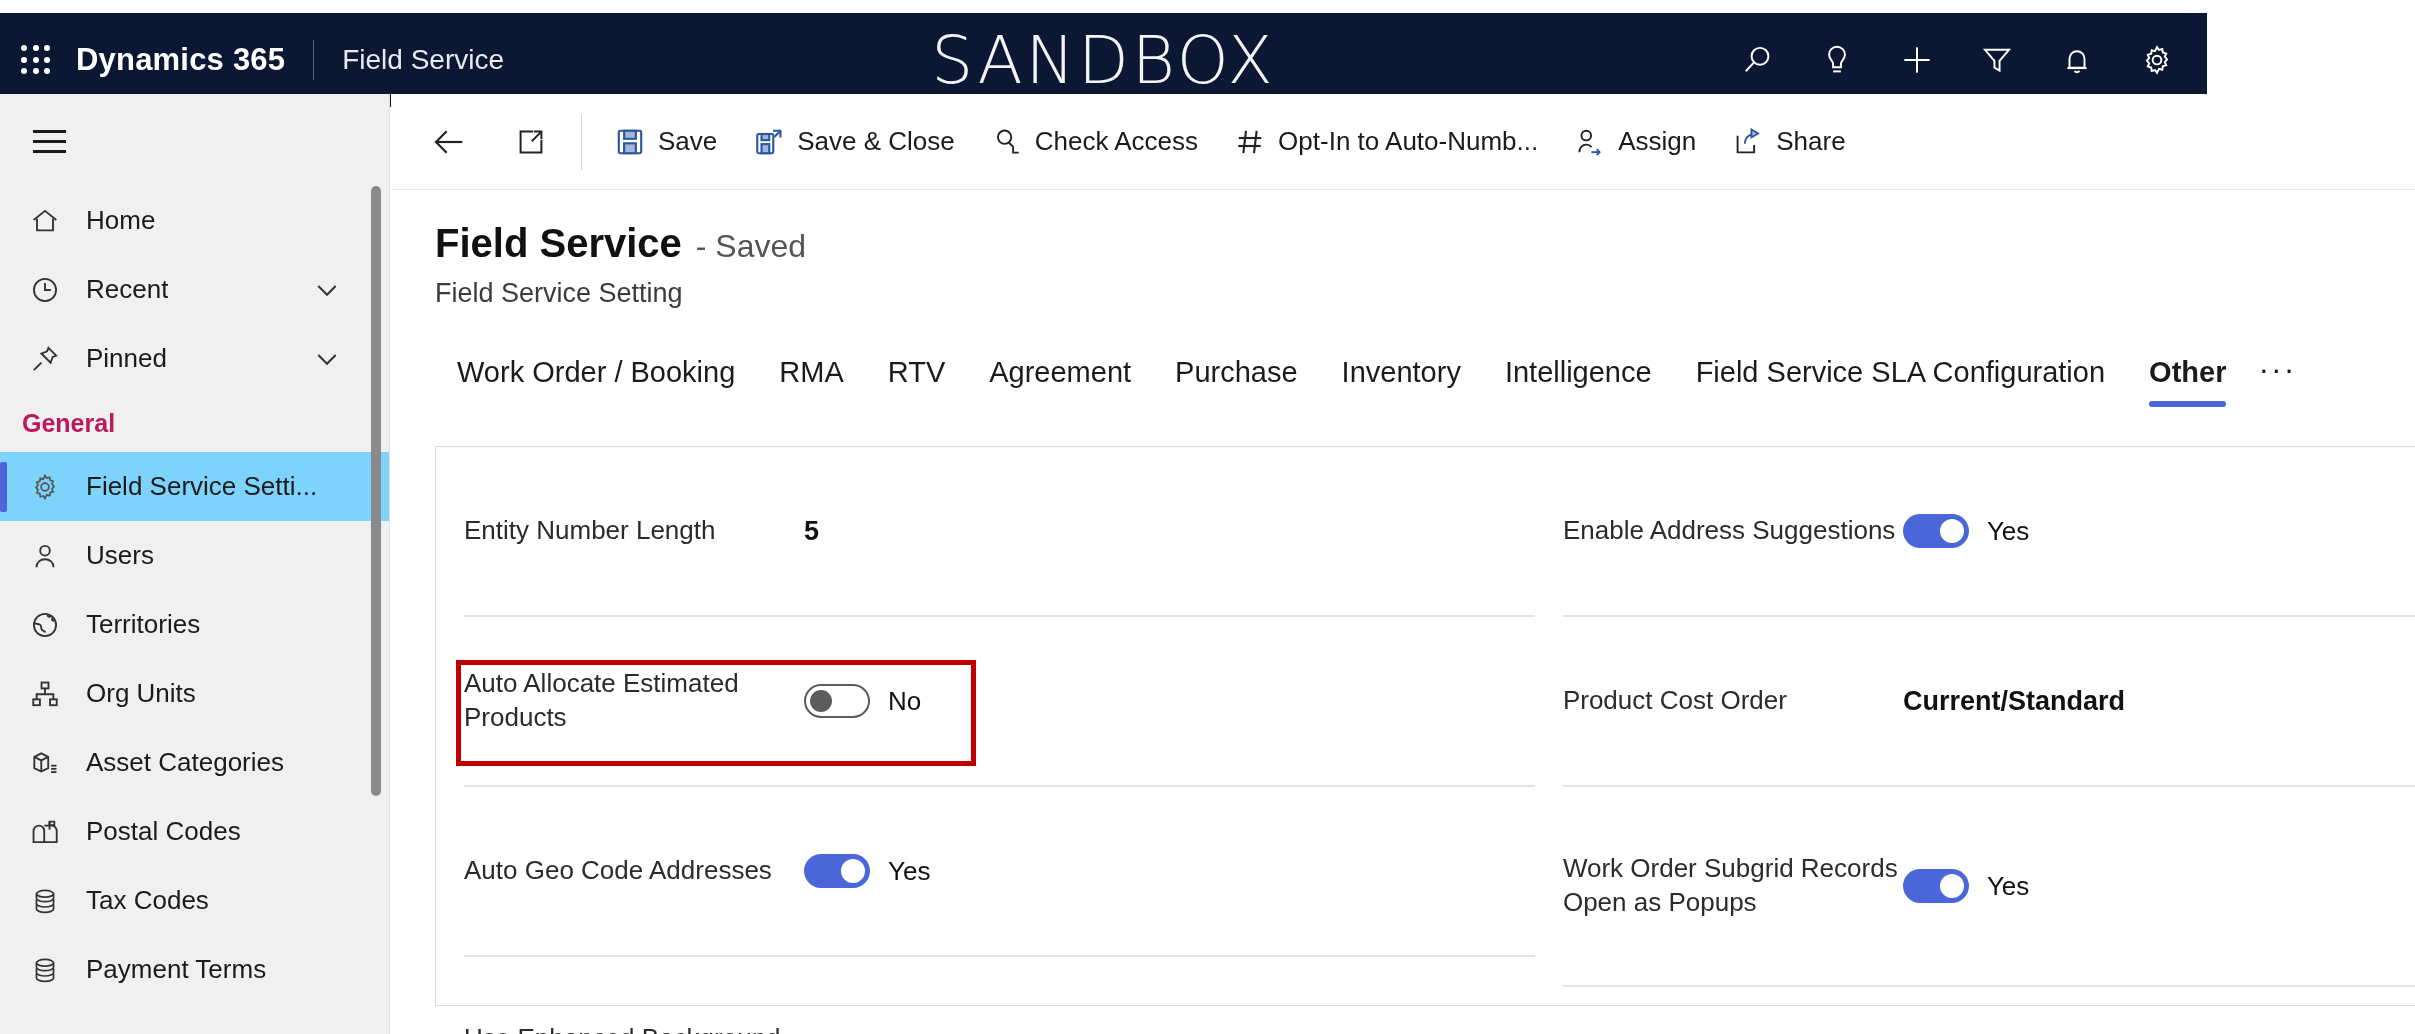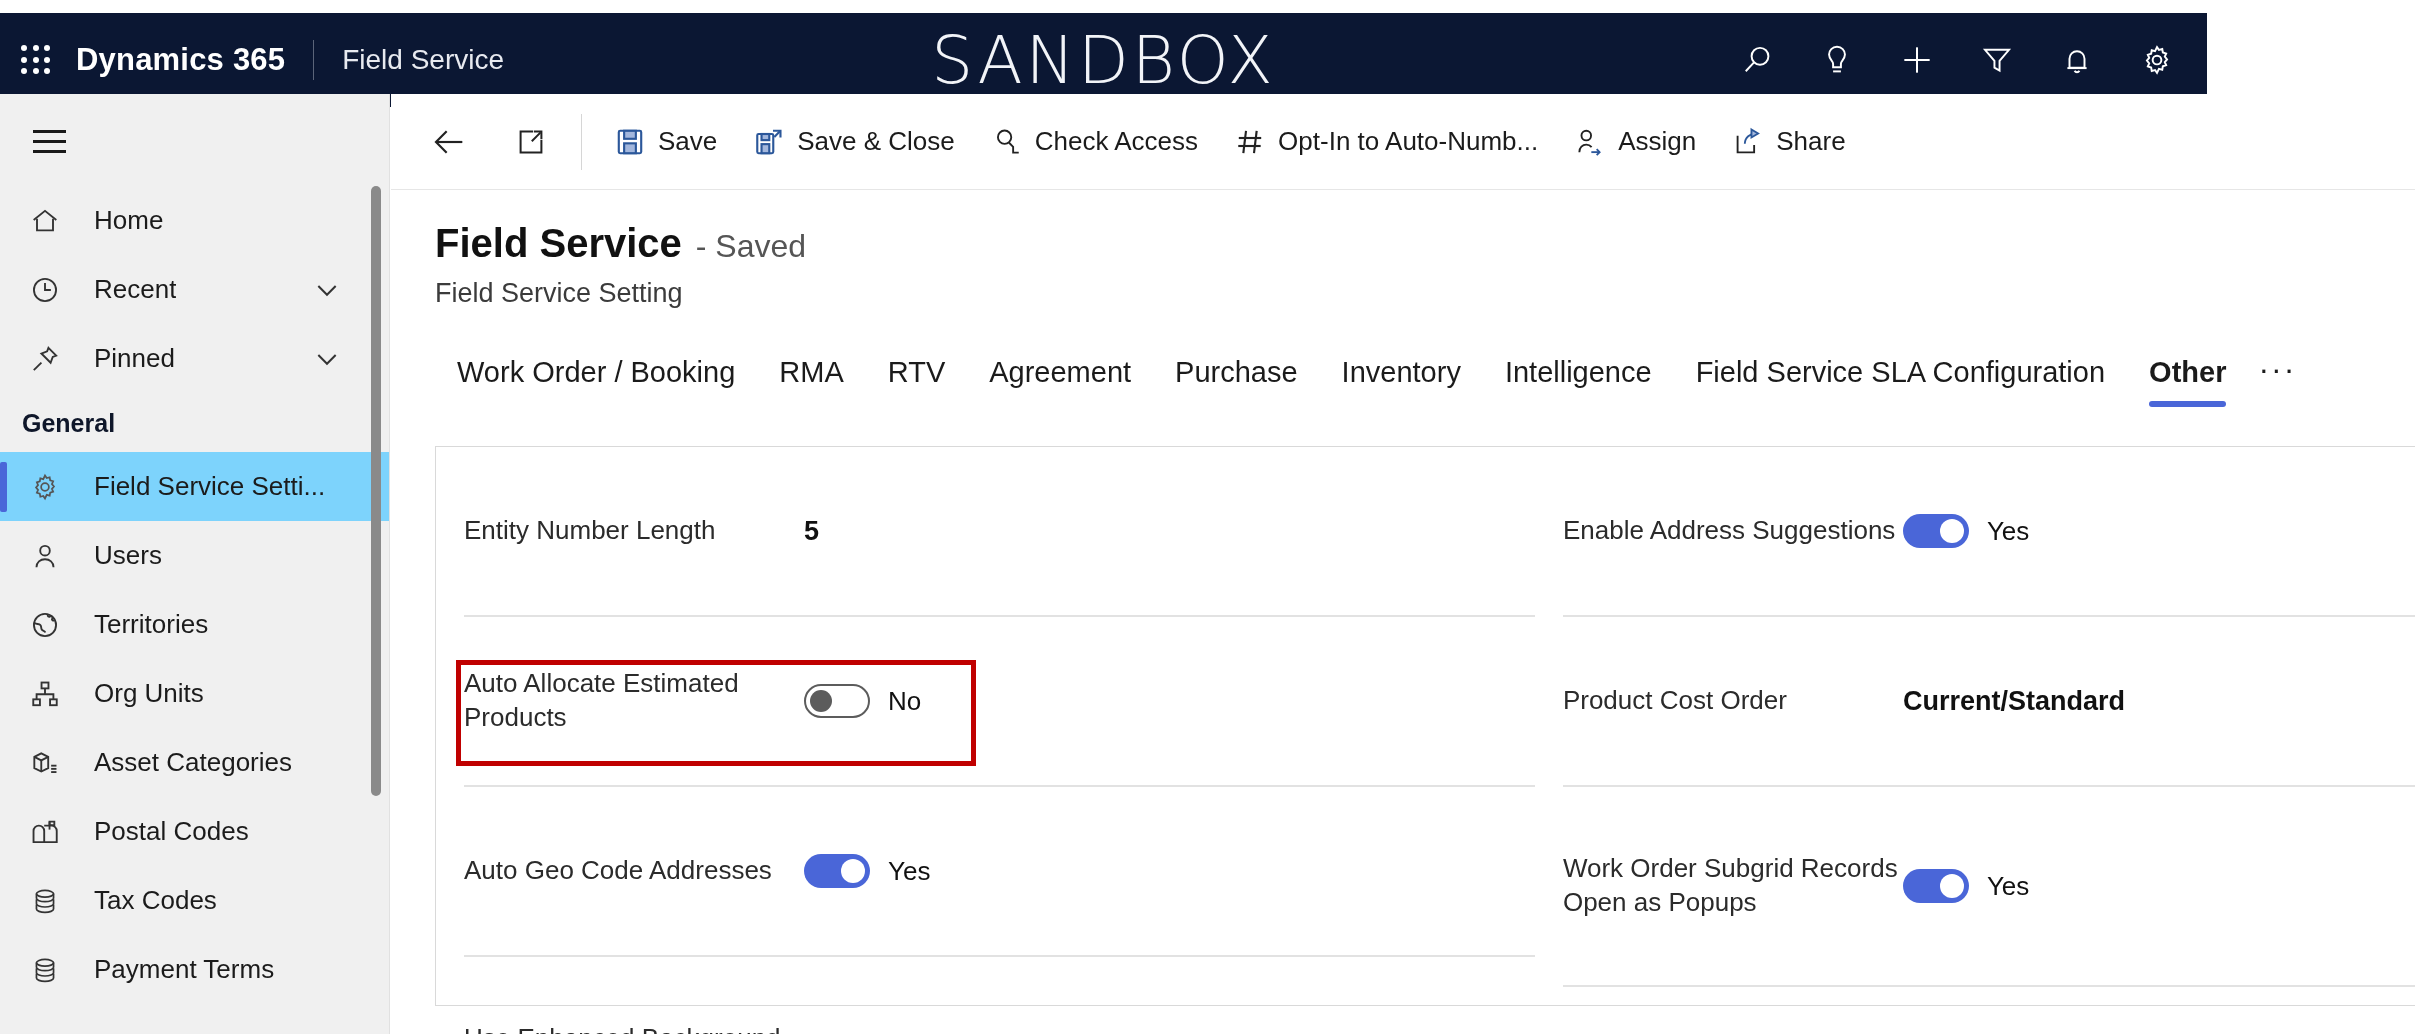--- a/index.html
+++ b/index.html
@@ -68,39 +68,39 @@
   .hamburger {
     width: 74px; height: 74px; margin: 10px 0 4px 12px;
     display: flex; flex-direction: column; justify-content: center;
     align-items: center; gap: 7px; cursor: pointer;
   }
   .hamburger i { display: block; width: 33px; height: 3px; background: #1a1a1a; }
   .nav-list { padding-top: 4px; }
   .nav-item {
     display: flex; align-items: center;
     height: 69px; padding-left: 22px;
-    position: relative; cursor: pointer; gap: 8px;
+    position: relative; cursor: pointer;
   }
   .nav-item.selected { background: #7dd3fc; }
   .nav-item.selected::before {
     content: ""; position: absolute; left: 0; top: 10px;
     width: 7px; height: 50px; background: #4a66d8; border-radius: 2px;
   }
   .nav-ico {
     width: 46px; min-width: 46px; height: 46px;
     display: flex; align-items: center; justify-content: center;
     margin-right: 18px;
   }
   .nav-label {
     font-size: 26px; color: #1b1b1b;
     white-space: nowrap; overflow: hidden; text-overflow: ellipsis;
   }
   .nav-chevron { margin-left: auto; margin-right: 46px; display: flex; }
   .nav-group-title {
-    font-size: 25px; font-weight: bold; color: #0f172a;
+    font-size: 25px; font-weight: bold; color: #be185d;
     padding: 16px 8px 14px 22px;
   }
   .sb-scroll {
     position: absolute; right: 8px; top: 92px;
     width: 10px; height: 610px;
     background: #8a8a8a; border-radius: 6px; cursor: pointer;
   }
 
   
   .cmdbar {

